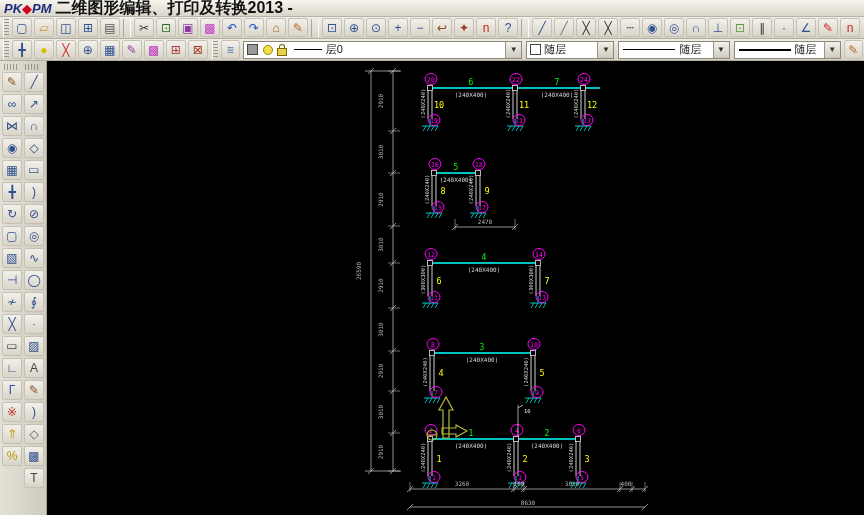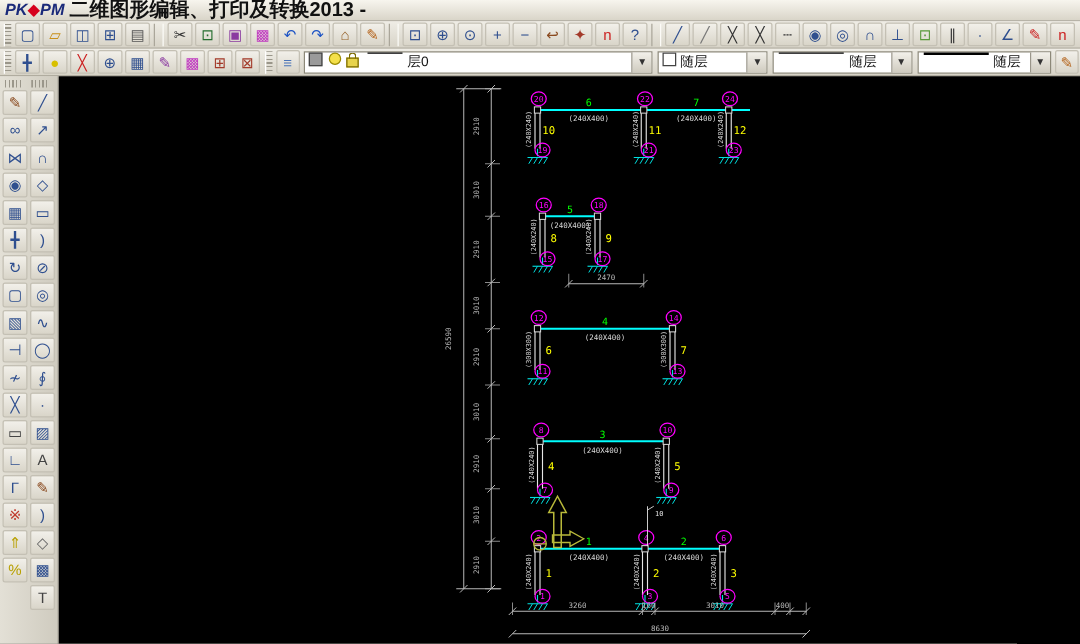--- a/index.html
+++ b/index.html
@@ -33,21 +33,21 @@
     border-left:1px solid #fff;}
   .tb-btn{width:20px;height:19px;margin:0 1px;border:1px solid transparent;
     display:flex;align-items:center;justify-content:center;
     background:linear-gradient(#f2f0ea,#d9d5c9);border:1px solid #c4c0b4;
     border-radius:2px;box-sizing:border-box;cursor:default;
     font-size:12px;line-height:1;}
   .tb-sep{width:6px;height:18px;margin:0 2px;
     border-left:1px solid #aaa69a;border-right:1px solid #fcfbf7;}
   
   .combo{height:18px;background:#fff;border:1px solid #8c8878;display:flex;
-    margin:0 2px;box-sizing:border-box;font-size:11px;color:#111;}
+    align-items:center;margin:0 2px;box-sizing:border-box;font-size:11px;color:#111;}
   .combo .arrow{margin-left:auto;width:15px;height:16px;
     background:linear-gradient(#f2f0ea,#cfcbbf);border-left:1px solid #9a968a;
     display:flex;align-items:center;justify-content:center;font-size:8px;color:#333;}
   .swatch{width:9px;height:9px;background:#9a9a9a;border:1px solid #444;margin:0 3px;}
   .bulb{width:8px;height:8px;border-radius:50%;background:#f4e04a;border:1px solid #9a8a00;margin:0 2px;}
   .lockbody{width:8px;height:6px;background:#e8d44c;border:1px solid #7a6a00;margin:4px 3px 0 2px;position:relative;}
   .lockbody::before{content:'';position:absolute;left:1px;top:-5px;width:4px;height:4px;
     border:1px solid #7a6a00;border-bottom:none;border-radius:3px 3px 0 0;}
   .ltline{display:inline-block;width:28px;height:1px;background:#000;margin:0 4px;}
   .ltline.long{width:52px;}

